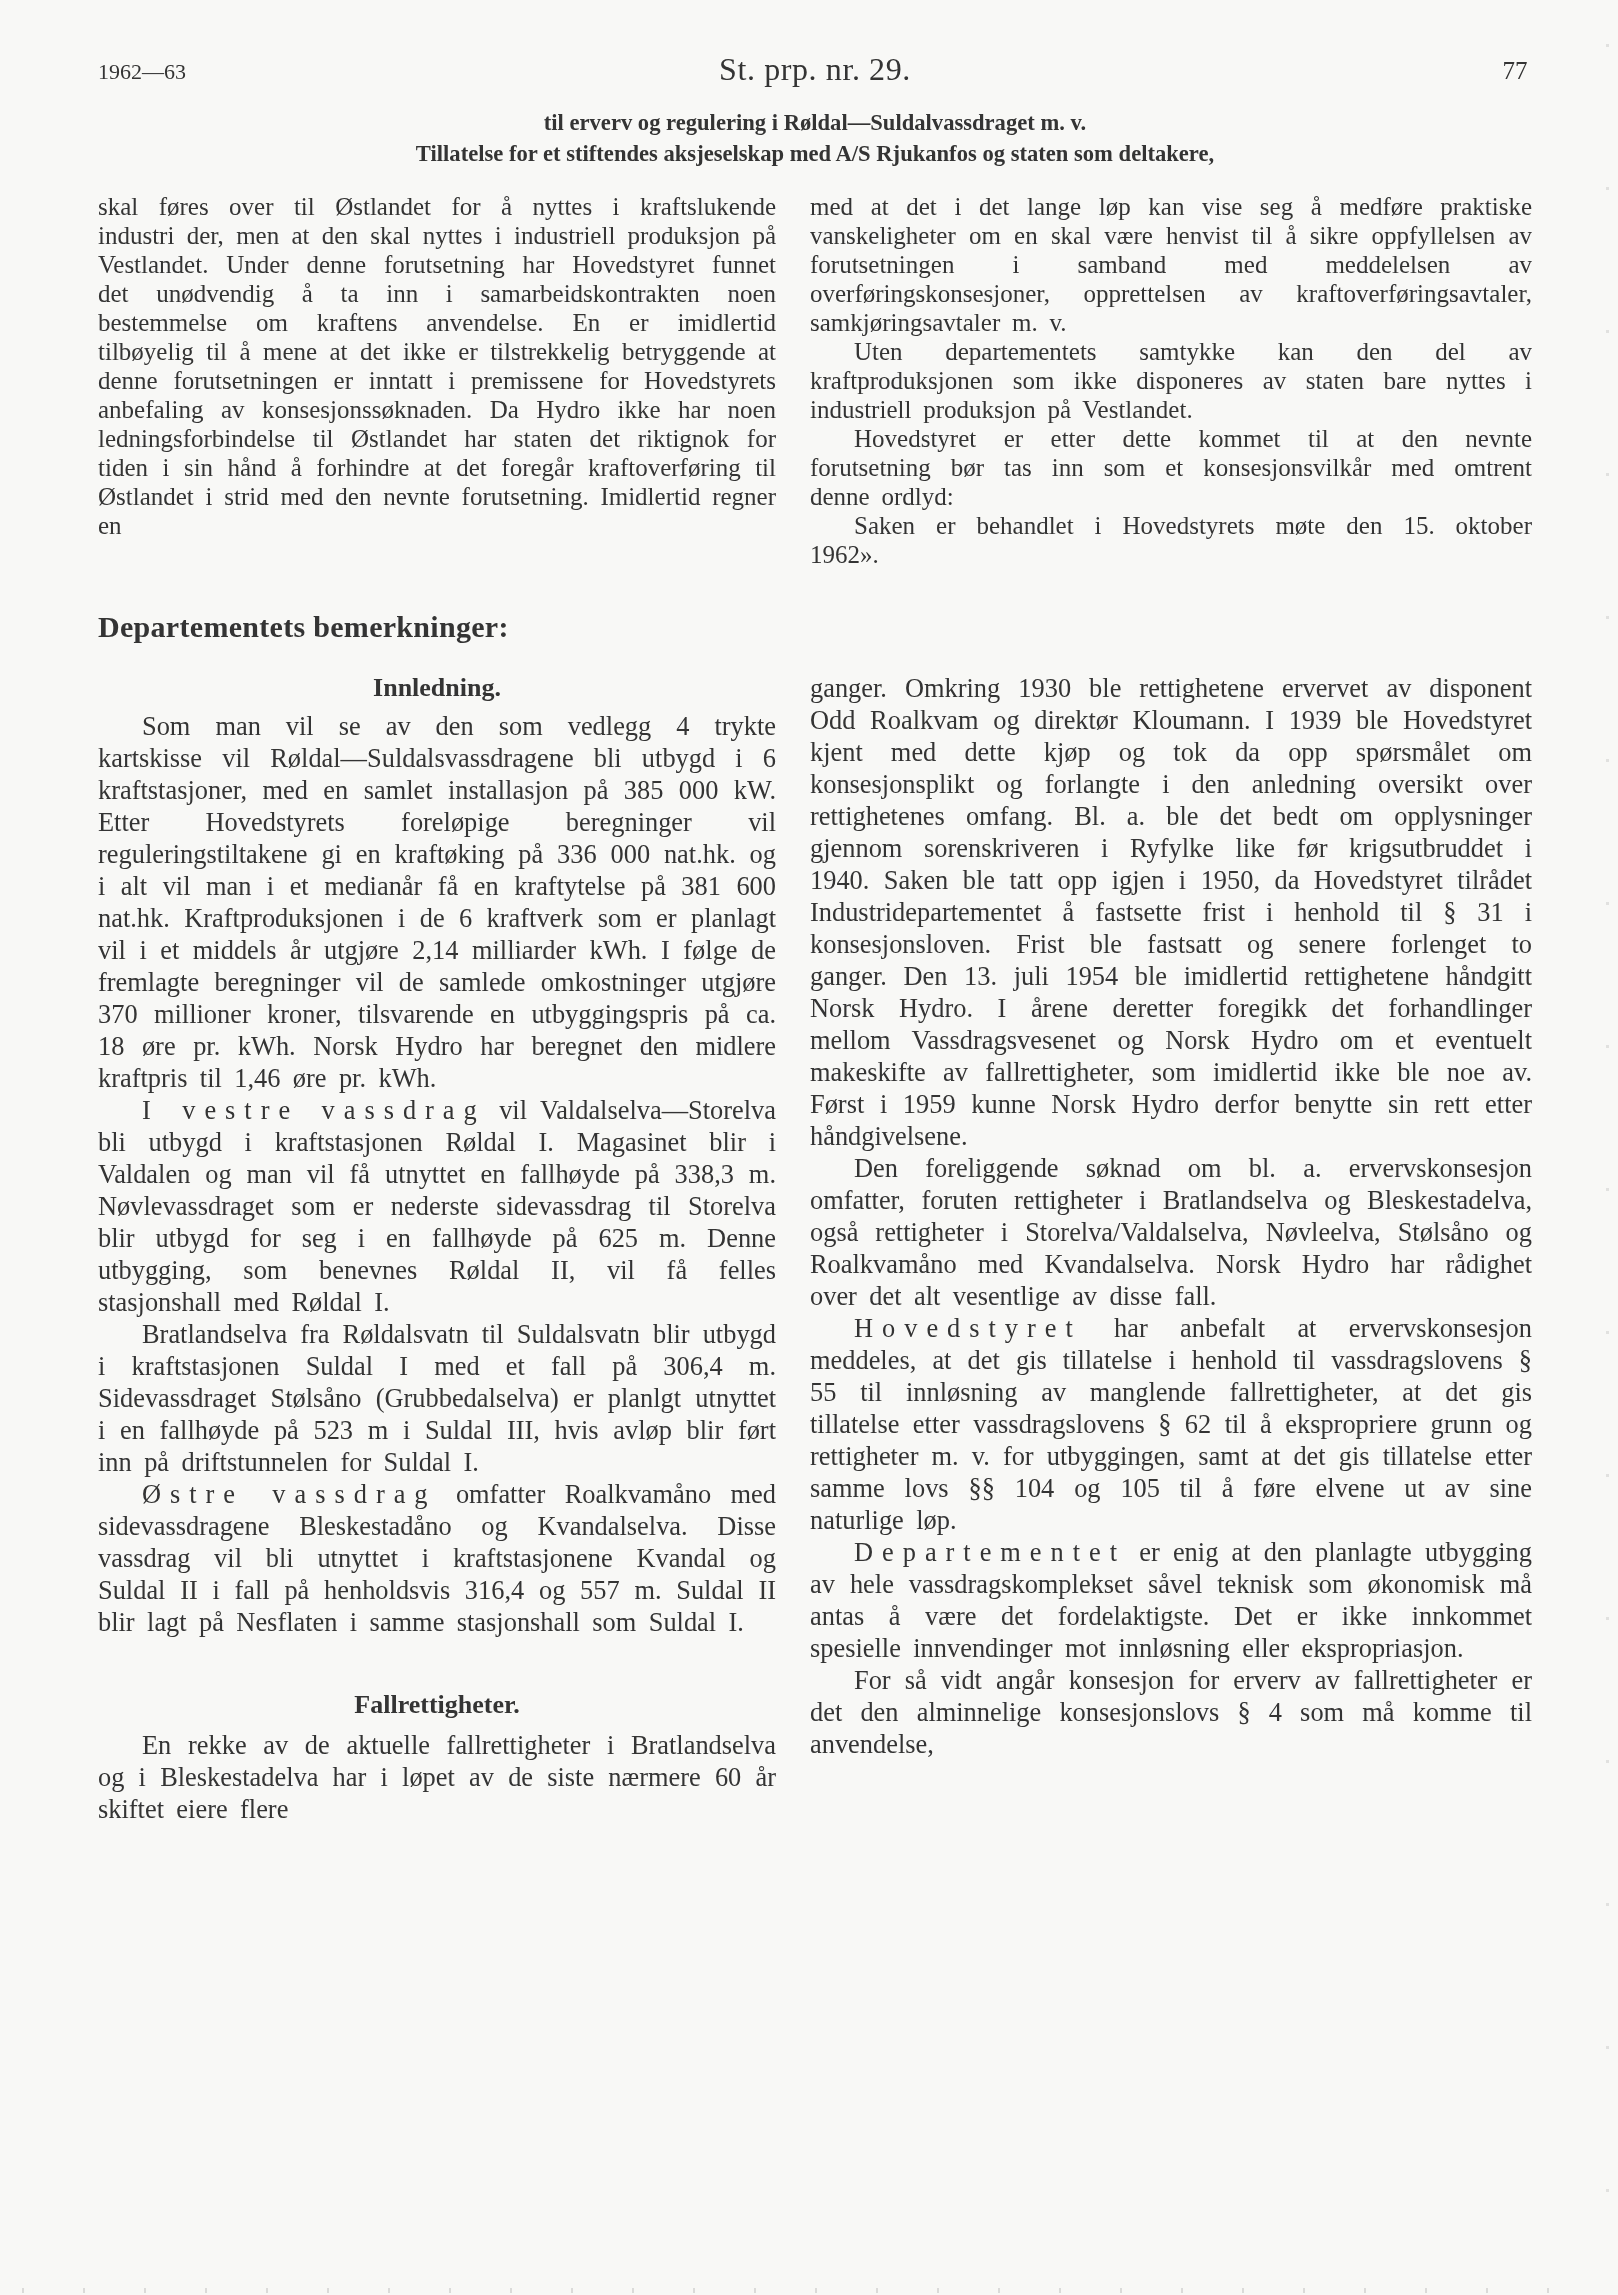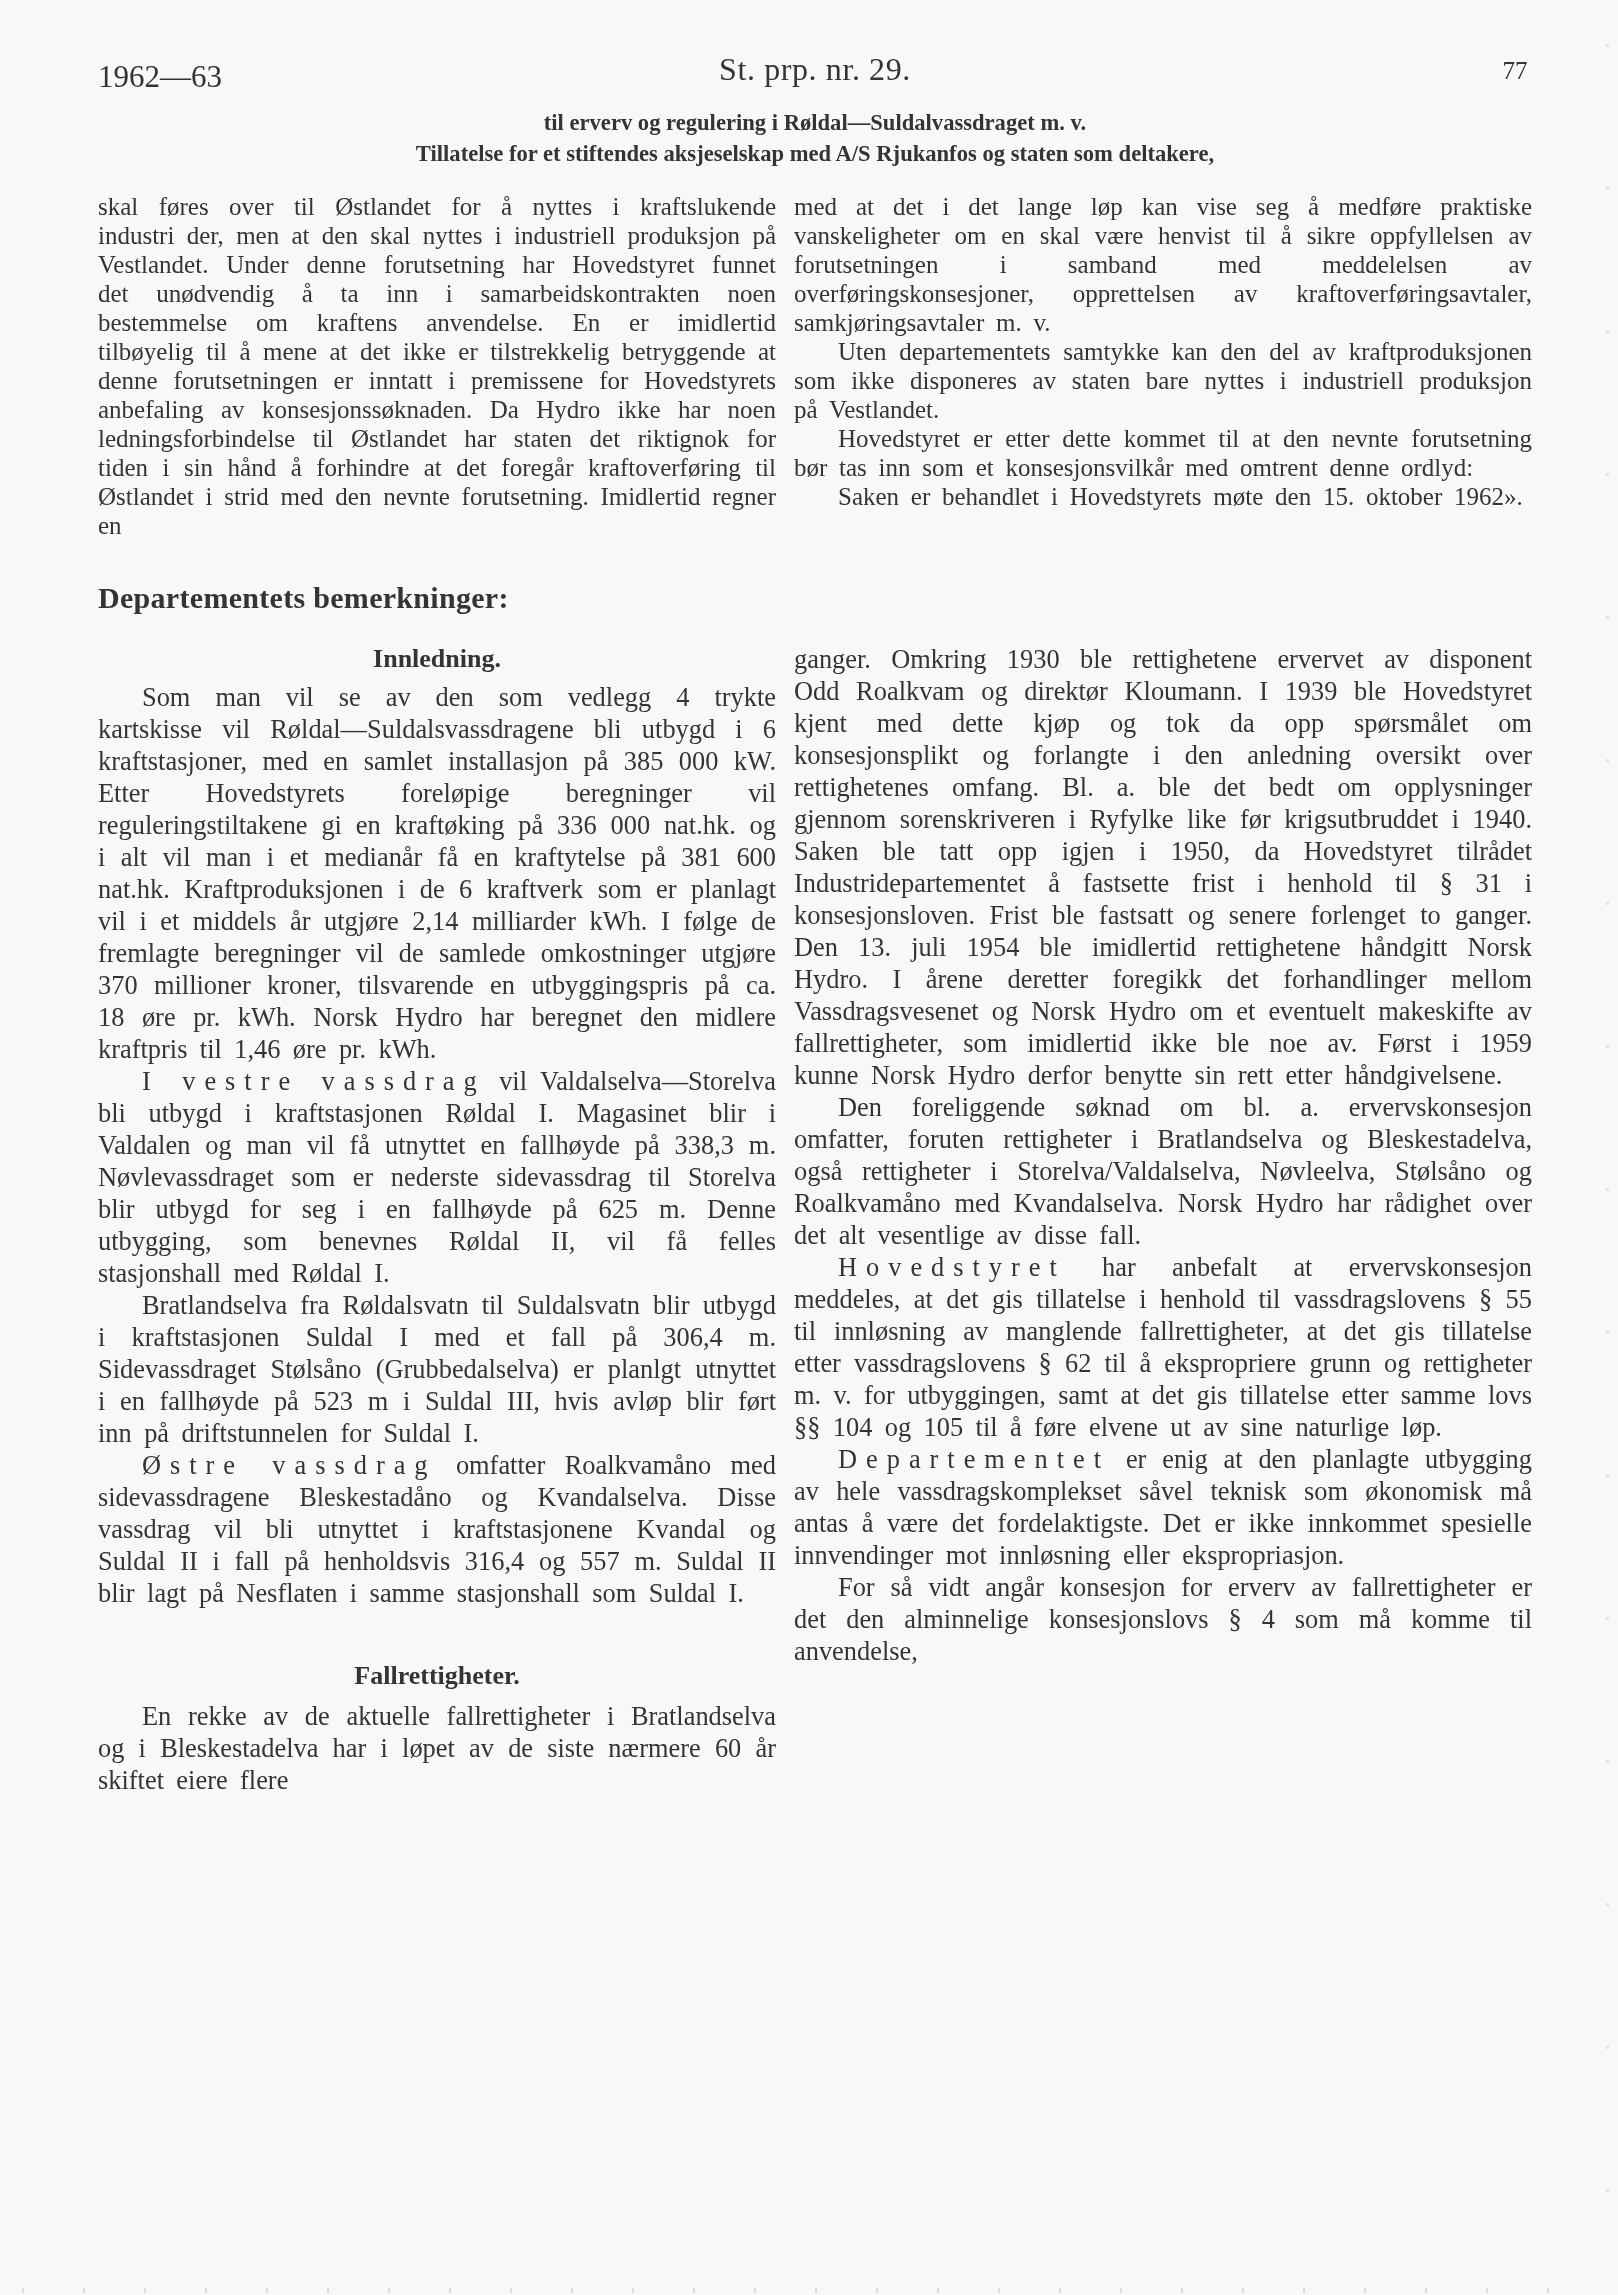--- a/index.html
+++ b/index.html
@@ -11,26 +11,26 @@
     position:relative;
     overflow:hidden;
   }
   .page{
     position:absolute;inset:0;
     padding:51px 86px 0 98px;
     box-sizing:border-box;
   }
   
   .header-row{position:relative;text-align:center;height:46px;}
-  .session{position:absolute;left:0;top:7.7px;font-size:31px;}
+  .session{position:absolute;left:0;top:7.7px;font-size:22px;}
   .doc-title{font-size:32px;font-weight:normal;letter-spacing:0.6px;}
   .page-number{position:absolute;right:4.4px;top:5.5px;font-size:25px;}
   .subtitle{margin-top:10px;text-align:center;font-size:22.6px;font-weight:bold;line-height:31px;}
   
-  .columns{display:flex;gap:18px;align-items:flex-start;}
+  .columns{display:flex;gap:34px;align-items:flex-start;}
   .col-left{width:678px;flex:none;}
   .col-right{flex:1;min-width:0;}
   p{margin:0;text-align:justify;word-spacing:0.22em;}
   p.ind{text-indent:44px;}
   
   .quote{margin-top:23px;font-size:25px;line-height:29px;}
   
   .remarks-heading{
     font-size:30px;font-weight:bold;text-align:left;
     margin:41px 0 27.5px 0;letter-spacing:0.3px;

